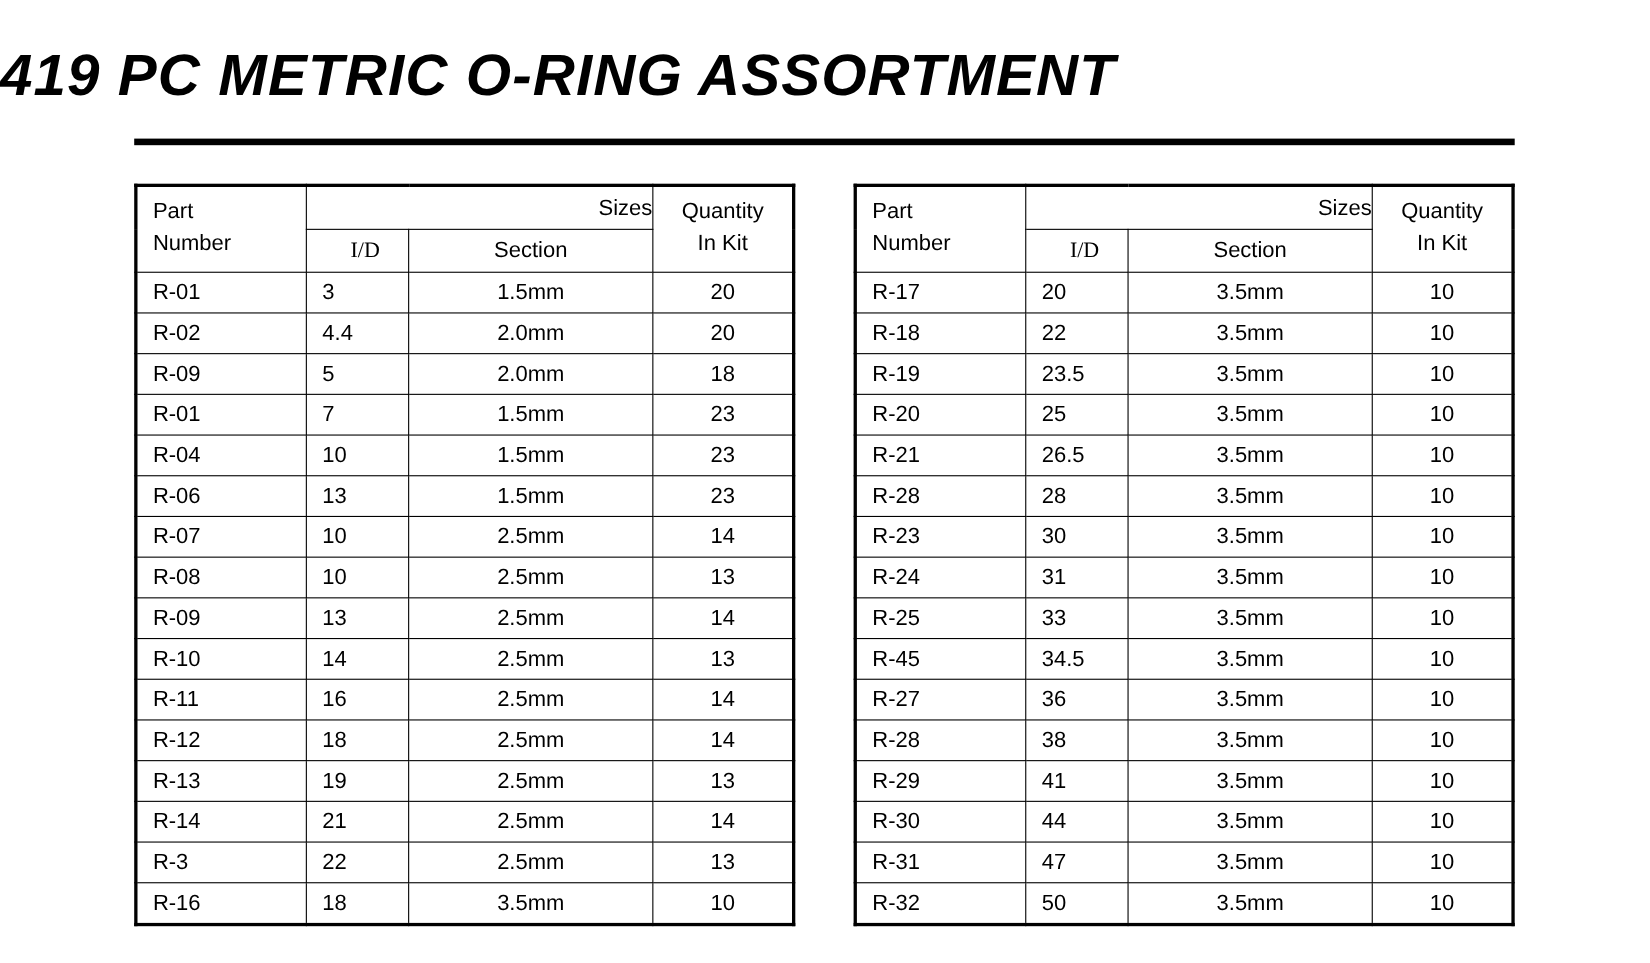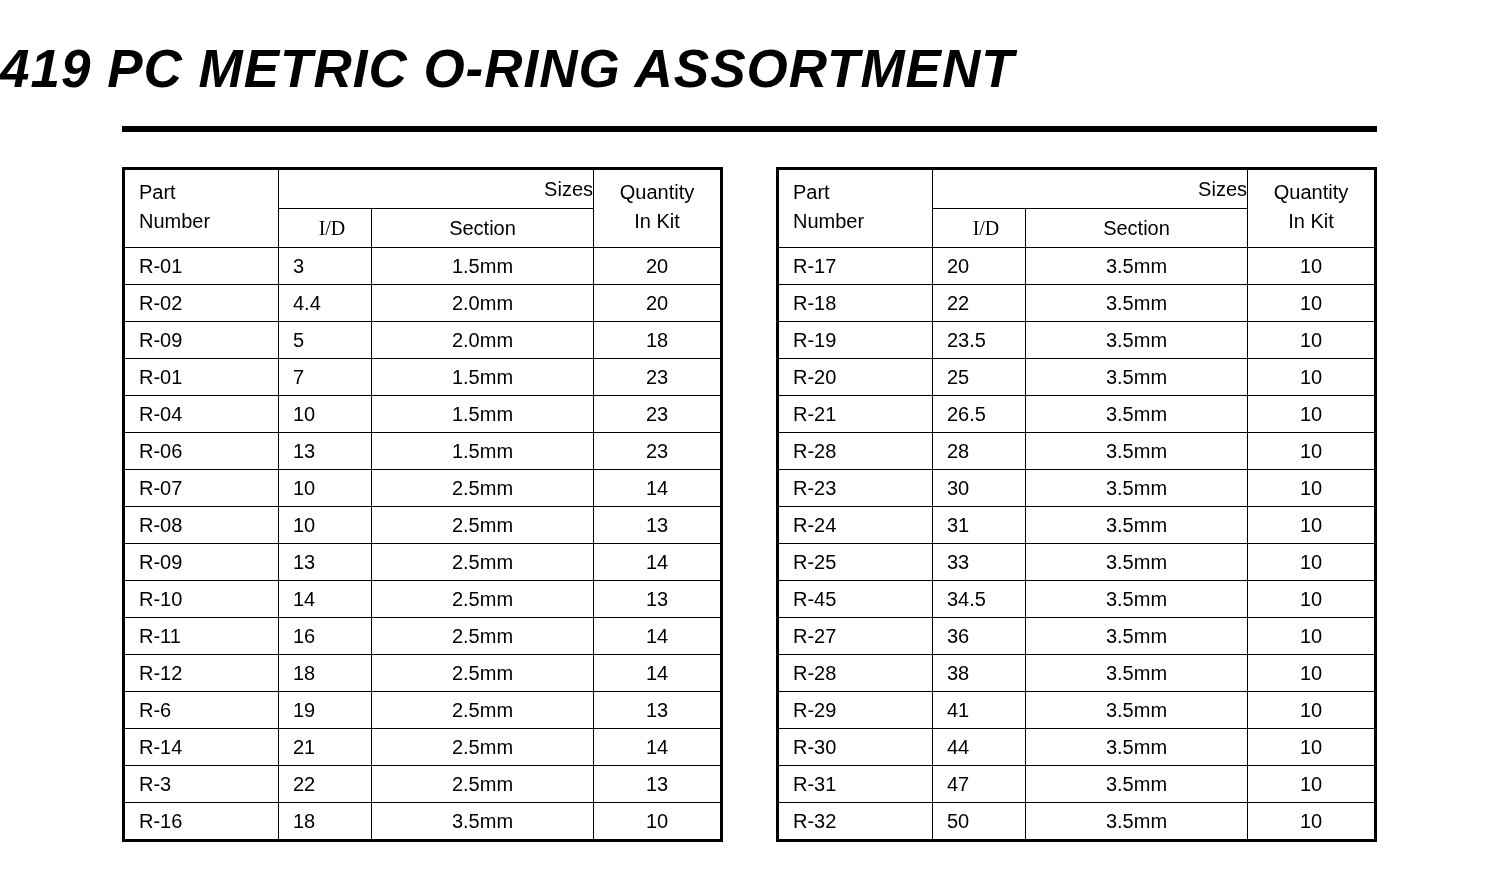--- a/index.html
+++ b/index.html
@@ -210,21 +210,21 @@
             <td class="d-sec">2.5mm</td>
             <td class="d-qty">14</td>
           </tr>
           <tr>
             <td class="d-part">R-12</td>
             <td class="d-id">18</td>
             <td class="d-sec">2.5mm</td>
             <td class="d-qty">14</td>
           </tr>
           <tr>
-            <td class="d-part">R-6</td>
+            <td class="d-part">R-13</td>
             <td class="d-id">19</td>
             <td class="d-sec">2.5mm</td>
             <td class="d-qty">13</td>
           </tr>
           <tr>
             <td class="d-part">R-14</td>
             <td class="d-id">21</td>
             <td class="d-sec">2.5mm</td>
             <td class="d-qty">14</td>
           </tr>

